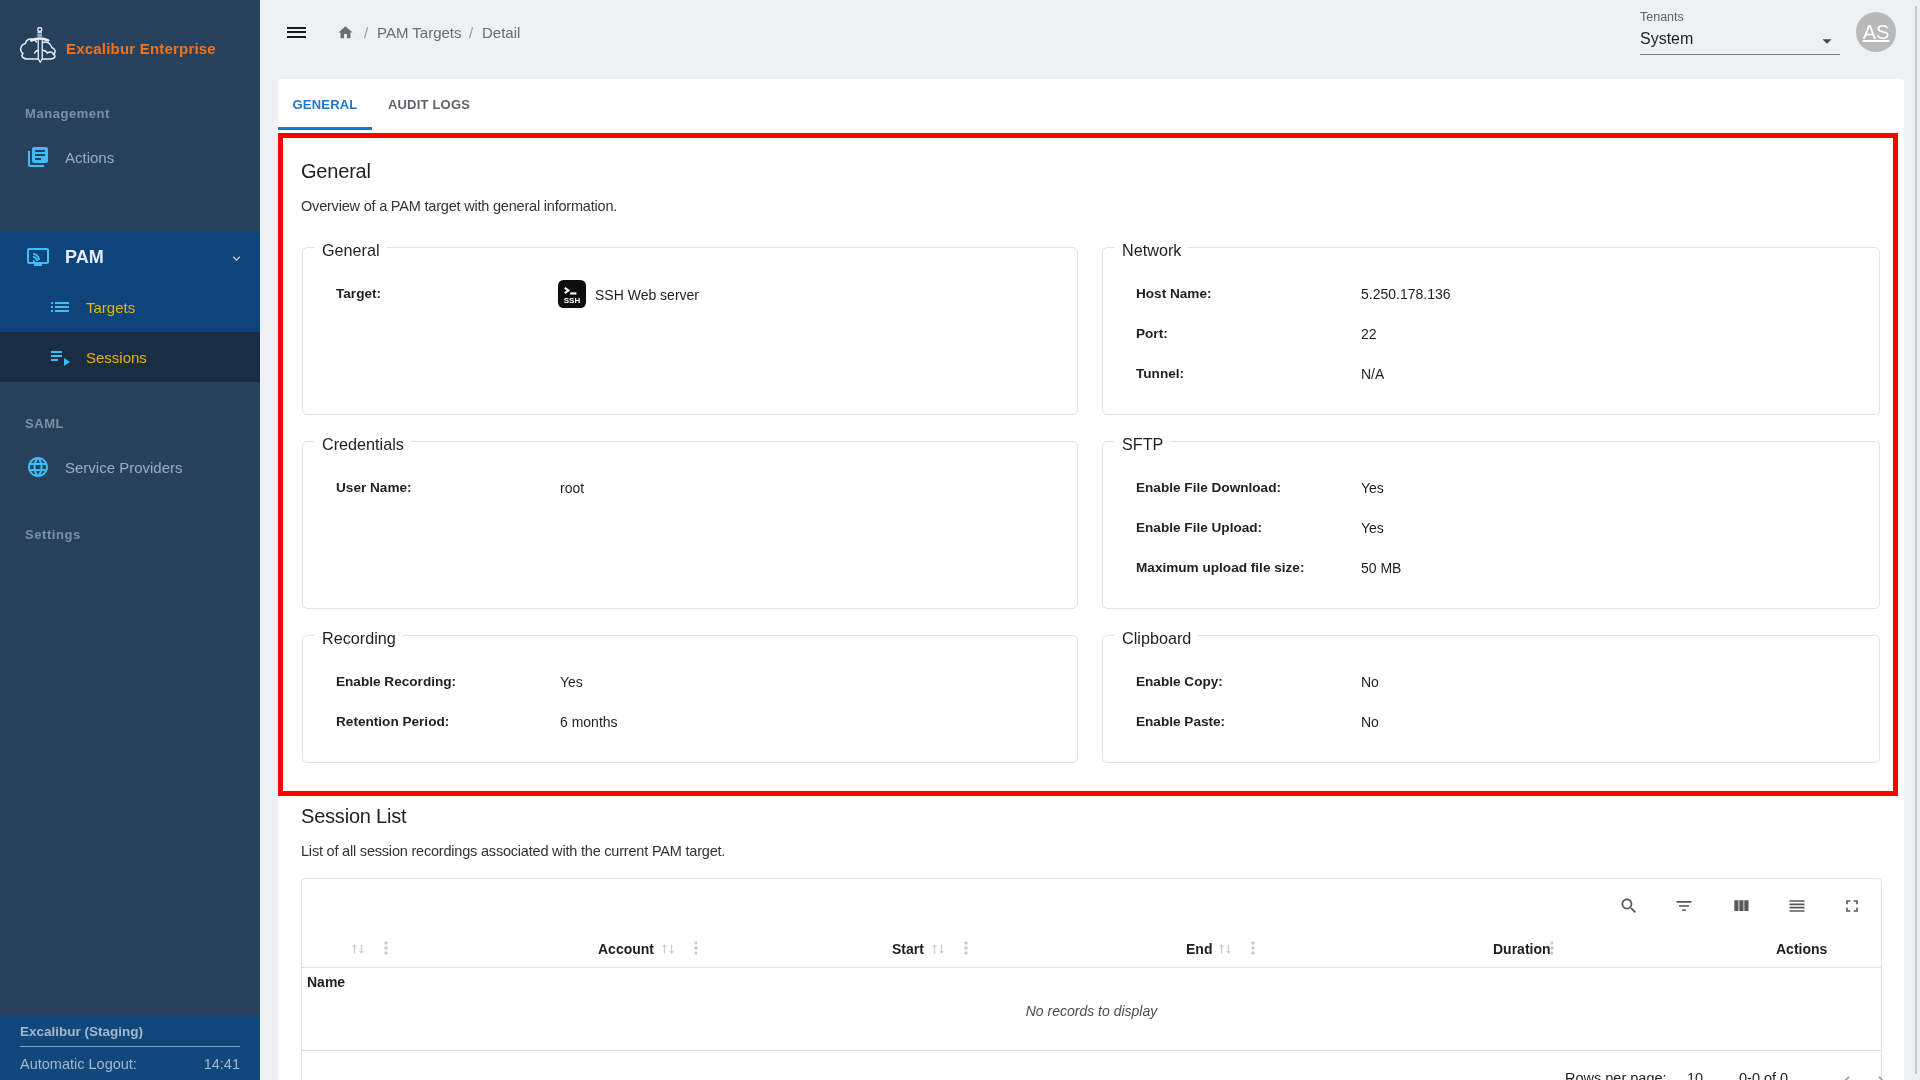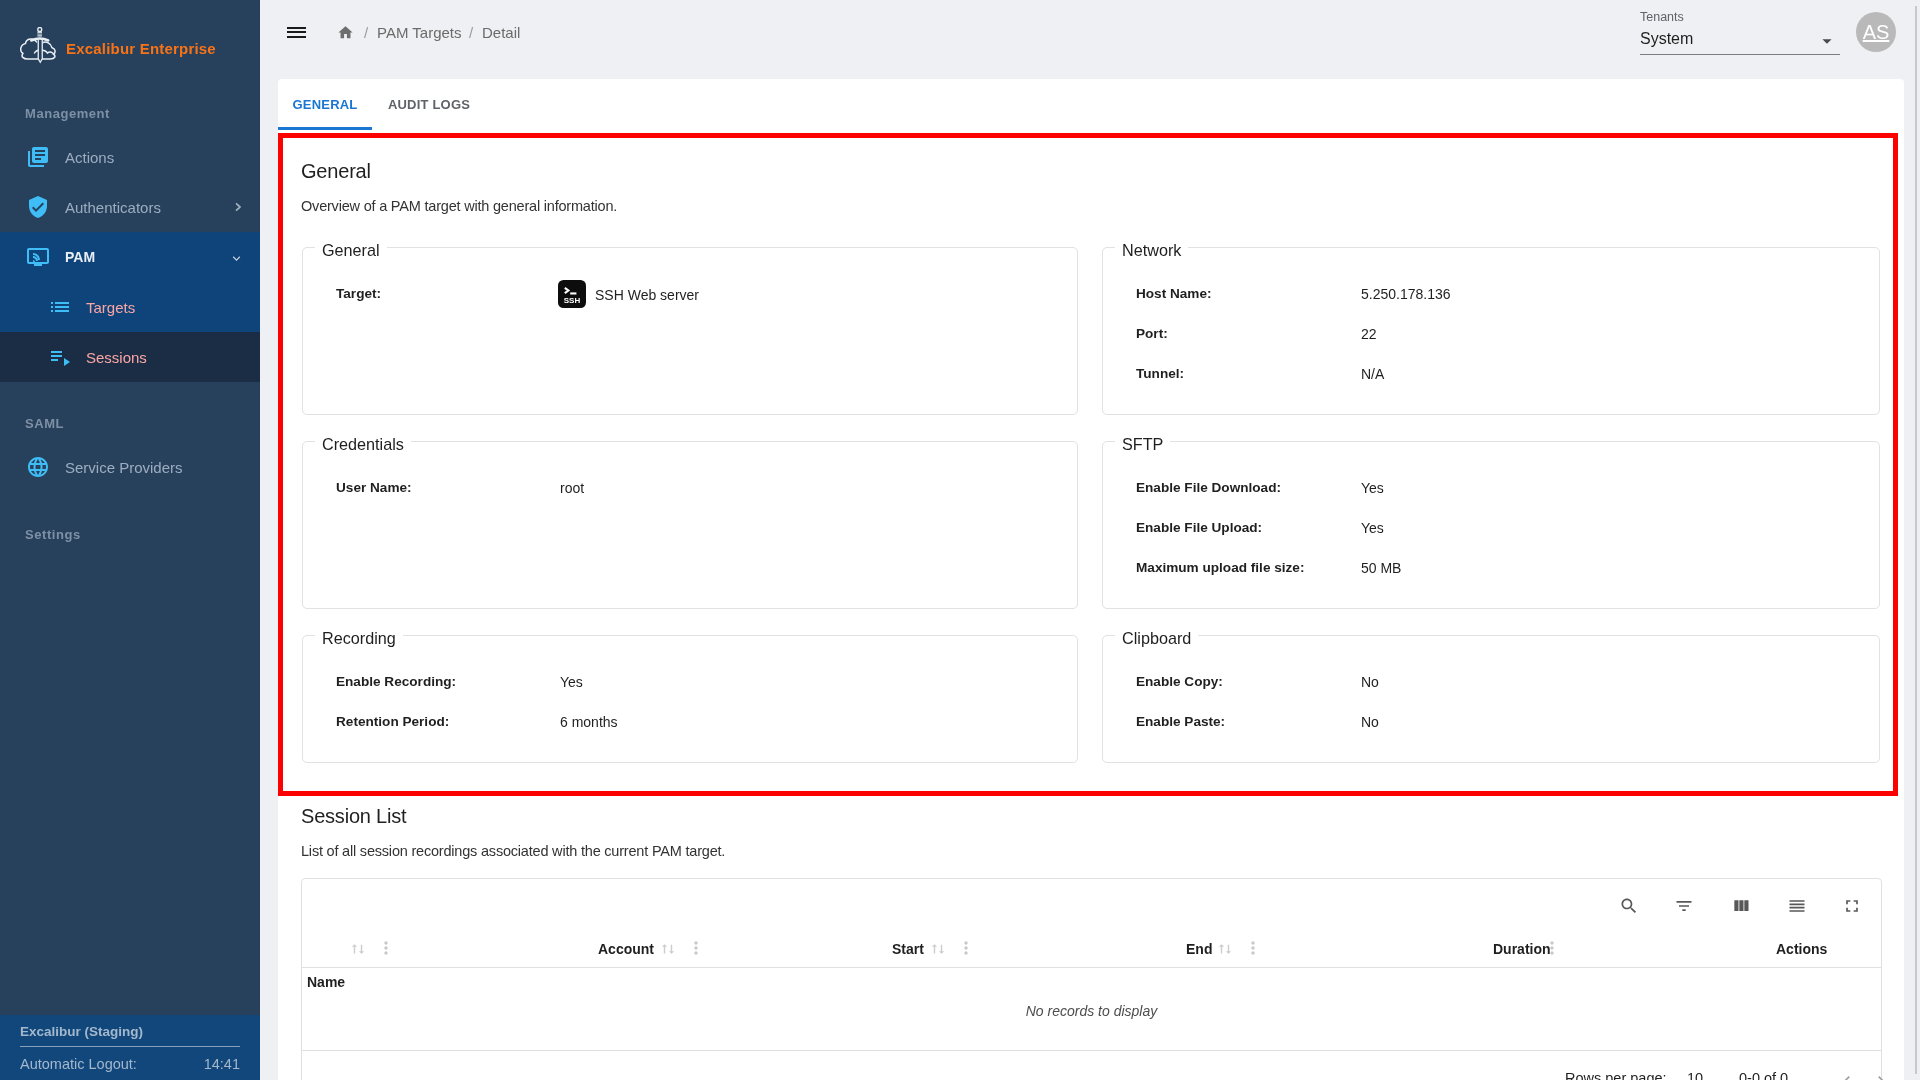--- a/index.html
+++ b/index.html
@@ -5,21 +5,21 @@
 * { margin:0; padding:0; box-sizing:border-box; }
 html,body { width:1920px; height:1080px; overflow:hidden; }
 body { font-family:"Liberation Sans", sans-serif; background:#eef0f3; position:relative; }
 .abs { position:absolute; }
 
 
 #sidebar { position:absolute; left:0; top:0; width:260px; height:1080px; background:#27415c; }
 .sect { position:absolute; left:25px; font-size:13px; font-weight:bold; color:#7e90a5; letter-spacing:0.55px; }
 .mitem { position:absolute; left:0; width:260px; height:50px; }
 .mitem .txt { position:absolute; left:65px; top:50%; transform:translateY(-50%); font-size:15px; color:#9dadc0; }
-.mitem .txt2 { position:absolute; left:86px; top:50%; transform:translateY(-50%); font-size:15px; color:#fca5a5; }
+.mitem .txt2 { position:absolute; left:86px; top:50%; transform:translateY(-50%); font-size:15px; color:#eab308; }
 .micon { position:absolute; left:26px; top:13px; width:24px; height:24px; }
 .micon2 { position:absolute; left:48px; top:13px; width:24px; height:24px; }
 
 
 #card { position:absolute; left:278px; top:79px; width:1626px; height:1001px; background:#fff; border-radius:4px 4px 0 0; }
 
 
 .tab { position:absolute; top:0; height:51px; font-size:13px; font-weight:bold; letter-spacing:0.2px; display:flex; align-items:center; justify-content:center; }
 
 
@@ -64,36 +64,27 @@
 
   <div class="sect" style="top:106px;">Management</div>
 
   <div class="mitem" style="top:132px;">
     <svg class="micon" viewBox="0 0 24 24" fill="#3fbdf6">
         <path d="M4 6H2v14c0 1.1.9 2 2 2h14v-2H4V6zm16-4H8c-1.1 0-2 .9-2 2v12c0 1.1.9 2 2 2h12c1.1 0 2-.9 2-2V4c0-1.1-.9-2-2-2zm-1 9H9V9h10v2zm-4 4H9v-2h6v2zm4-8H9V5h10v2z"></path>
       </svg>
     <span class="txt">Actions</span>
   </div>
 
-  <div class="mitem" style="top:182px;">
-    <svg class="micon" viewBox="0 0 24 24" fill="#3fbdf6">
-        <path d="M12 1 3 5v6c0 5.55 3.84 10.74 9 12 5.16-1.26 9-6.45 9-12V5l-9-4zm-2 16-4-4 1.41-1.41L10 14.17l6.59-6.59L18 9l-8 8z"></path>
-      </svg>
-    <span class="txt">Authenticators</span>
-    <svg class="abs" style="right:15px;top:18px;" width="14" height="14" viewBox="0 0 24 24" fill="none" stroke="#9dadc0" stroke-width="3" stroke-linecap="round" stroke-linejoin="round">
-        <path d="M9.5 6.5l6 5.5-6 5.5"></path>
-      </svg>
-  </div>
 
   <div class="abs" style="left:0;top:232px;width:260px;height:100px;background:#0e4479;"></div>
   <div class="mitem" style="top:232px;">
     <svg class="micon" viewBox="0 0 24 24" fill="#3fbdf6">
         <path d="M21 3H3c-1.1 0-2 .9-2 2v12c0 1.1.9 2 2 2h5v2h8v-2h5c1.1 0 2-.9 2-2V5c0-1.1-.9-2-2-2zm0 14H3V5h18v12zM7 8v2c2.76 0 5 2.24 5 5h2c0-3.87-3.13-7-7-7zm0 3v2c1.66 0 3 1.34 3 3h2c0-2.76-2.24-5-5-5zm0 4v2h2c0-1.1-.9-2-2-2z"></path>
       </svg>
-    <span class="txt" style="font-weight:bold;color:#e8eef5;font-size:14px;">PAM</span>
+    <span class="txt" style="font-weight:bold;color:#e8eef5;font-size:18px;">PAM</span>
     <svg class="abs" style="right:16px;top:19px;" width="15" height="15" viewBox="0 0 24 24" fill="#c3cfdc">
         <path d="M7.41 8.59 12 13.17l4.59-4.58L18 10l-6 6-6-6 1.41-1.41z"></path>
       </svg>
   </div>
   <div class="mitem" style="top:282px;">
     <svg class="micon2" viewBox="0 0 24 24" fill="#3fbdf6">
         <path d="M3 13h2v-2H3v2zm0 4h2v-2H3v2zm0-8h2V7H3v2zm4 4h14v-2H7v2zm0 4h14v-2H7v2zM7 7v2h14V7H7z"></path>
       </svg>
     <span class="txt2">Targets</span>
   </div>

